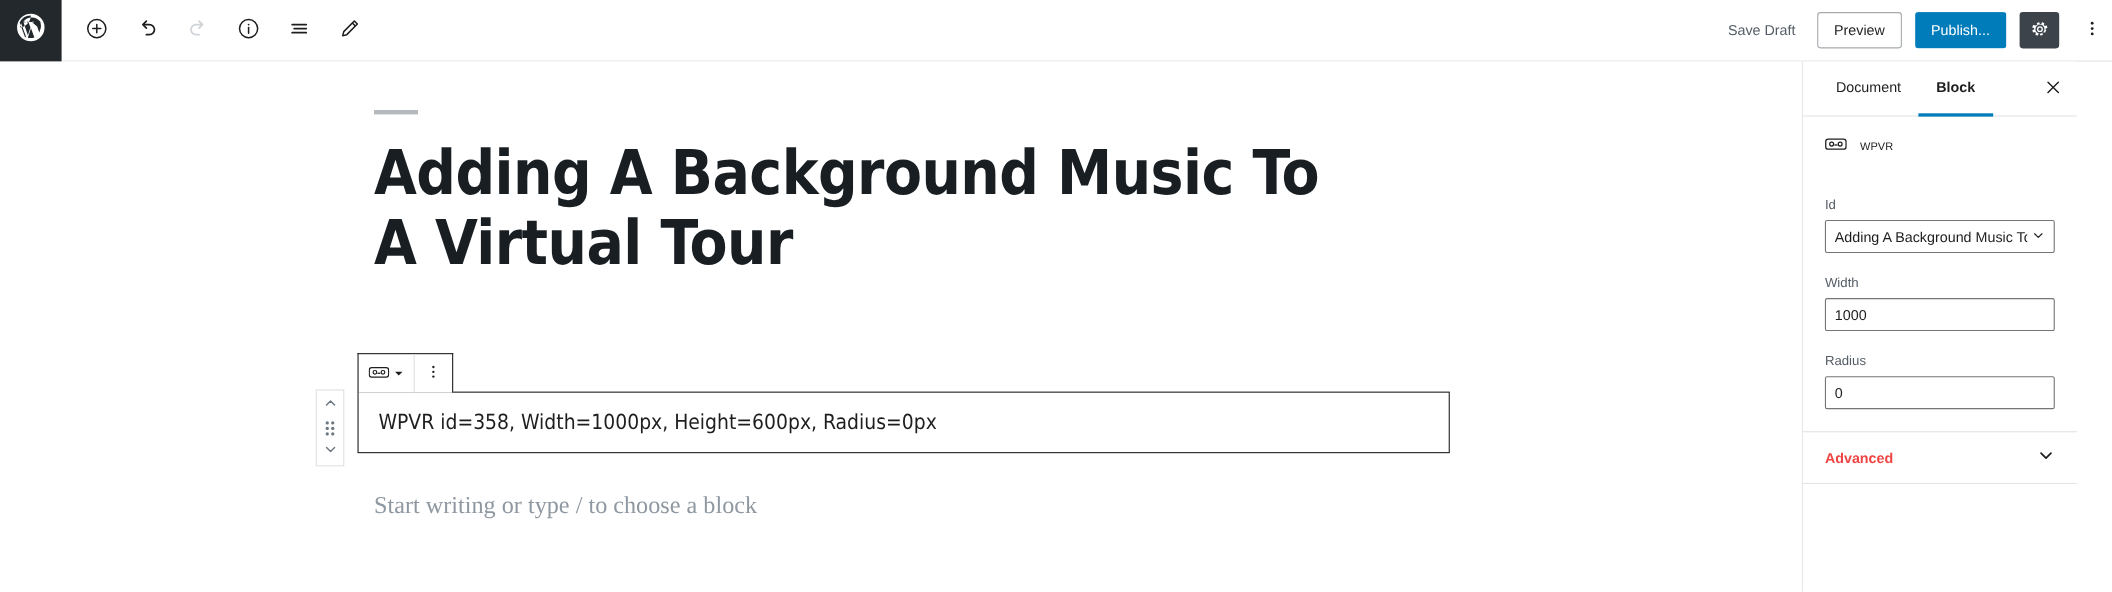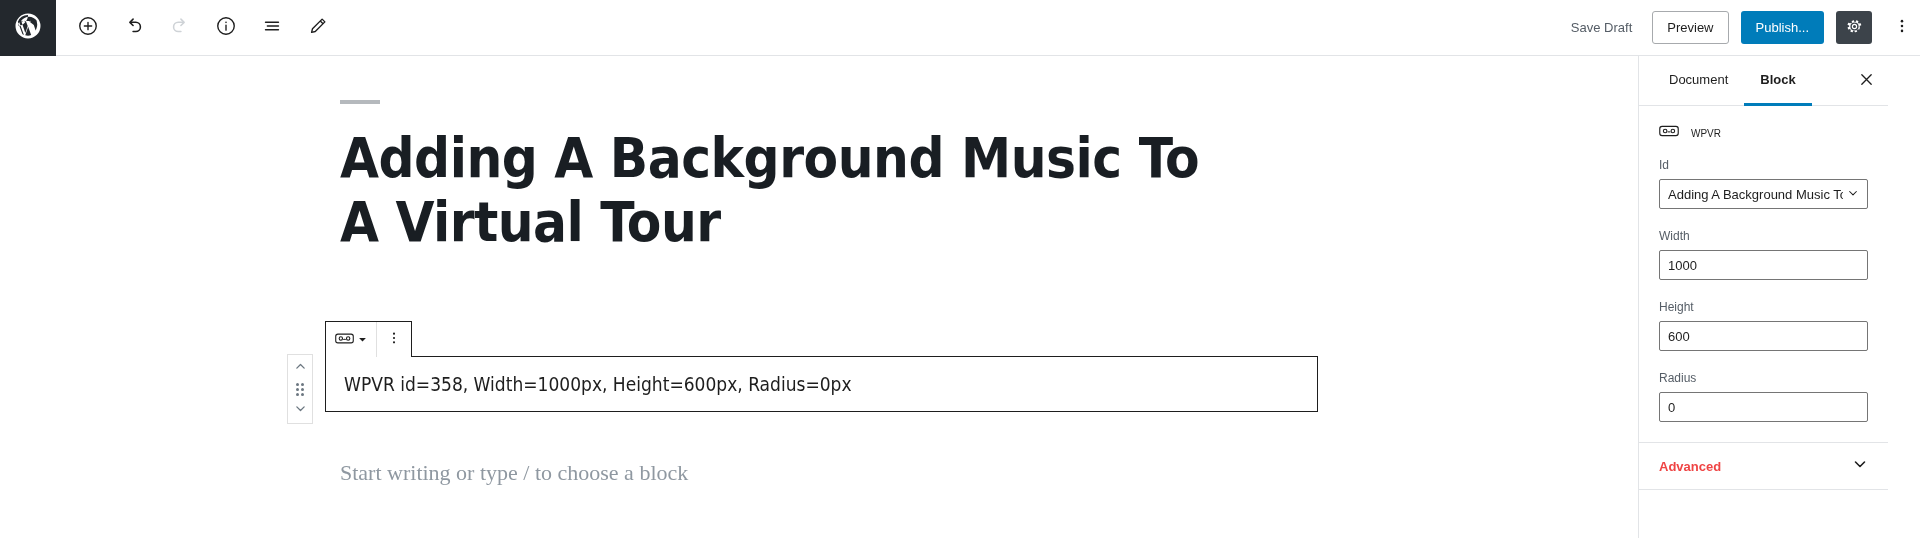--- a/index.html
+++ b/index.html
@@ -123,21 +123,21 @@
     display: flex; align-items: center; justify-content: center;
     width: 24px; height: 20px; color: #6c7781;
   }
   .drag-dots {
     display: grid; grid-template-columns: repeat(2, 3px);
     grid-template-rows: repeat(3, 3px); gap: 2px; cursor: grab;
   }
   .drag-dots i { width: 3px; height: 3px; background: #6c7781; border-radius: 50%; display: block; }
 
   .placeholder {
-    position: absolute; left: 340px; top: 404px;
+    position: absolute; left: 340px; top: 390px;
     font-family: "Liberation Serif", "DejaVu Serif", serif;
     font-size: 22px; color: #8f98a1;
   }
 
   
   .sidebar {
     width: 250px; height: 482px;
     background: #fff;
     border-left: 1px solid #e2e4e7;
     display: flex; flex-direction: column;
@@ -159,21 +159,21 @@
     background: none; border: none; cursor: pointer;
     color: #1e1e1e; display: flex; align-items: center; justify-content: center;
   }
 
   .block-card {
     display: flex; align-items: center; gap: 12px;
     padding: 18px 20px 16px 20px;
   }
   .block-card .nm { font-size: 10px; color: #1e1e1e; }
 
-  .panel { padding: 0 20px; }
+  .panel { padding: 0 20px; margin-top: 20px; }
   .field { margin-bottom: 20px; }
   .field label {
     display: block; font-size: 12px; color: #555d66; margin-bottom: 7px;
   }
   .field input, .field .selectbox {
     width: 100%; height: 30px;
     border: 1px solid #757575; border-radius: 2px;
     background: #fff; font-size: 13px; color: #1e1e1e;
     padding: 0 8px; font-family: "Liberation Sans", sans-serif;
   }
@@ -402,24 +402,20 @@
             </svg>
           </span>
         </div>
       </div>
 
       <div class="field">
         <label>Width</label>
         <input type="text" value="1000" style="">
       </div>
 
-      <div class="field">
-        <label>Height</label>
-        <input type="text" value="600" style="">
-      </div>
 
       <div class="field">
         <label>Radius</label>
         <input type="text" value="0" style="">
       </div>
 
     </div>
 
     <div class="advanced-row">
       <span class="lbl">Advanced</span>

